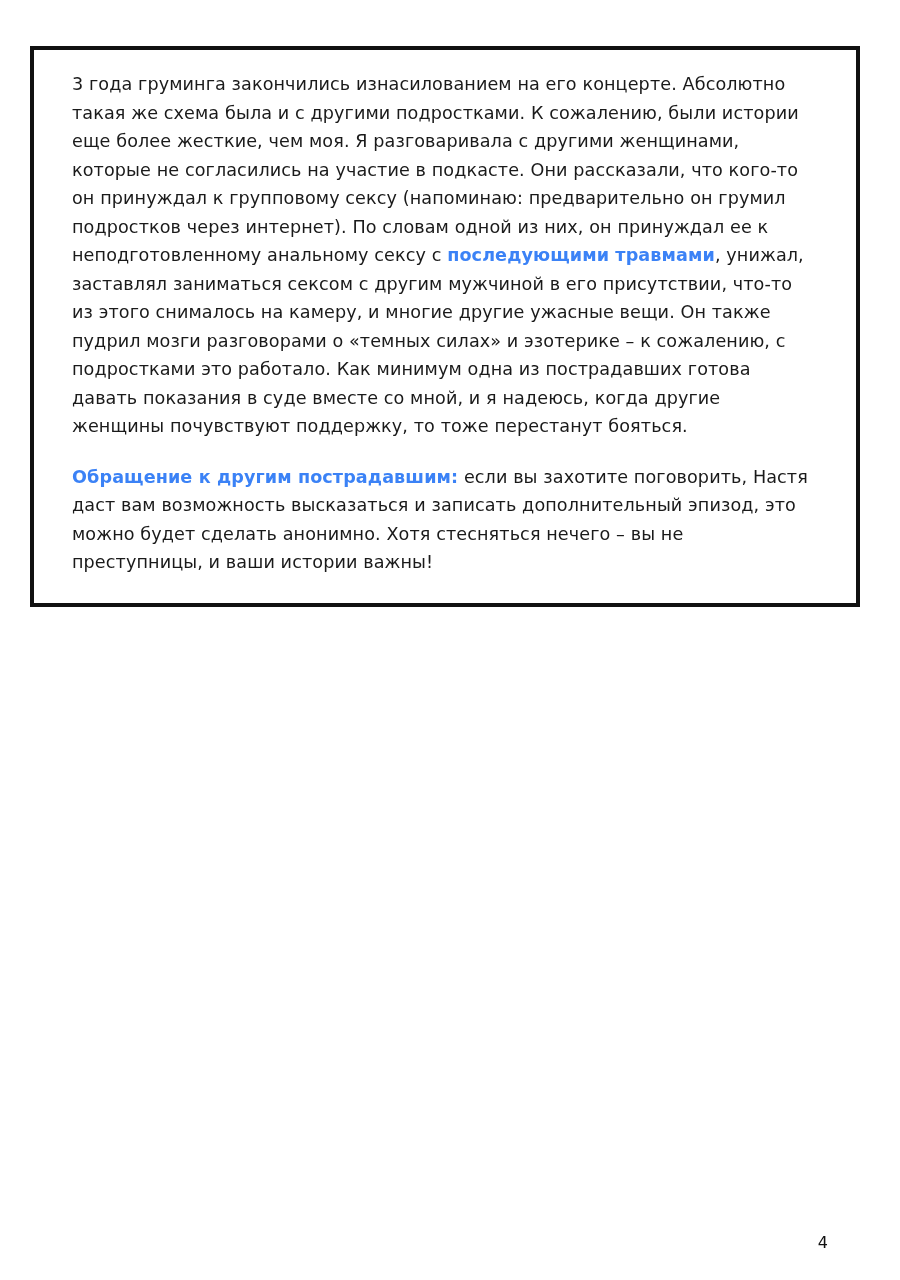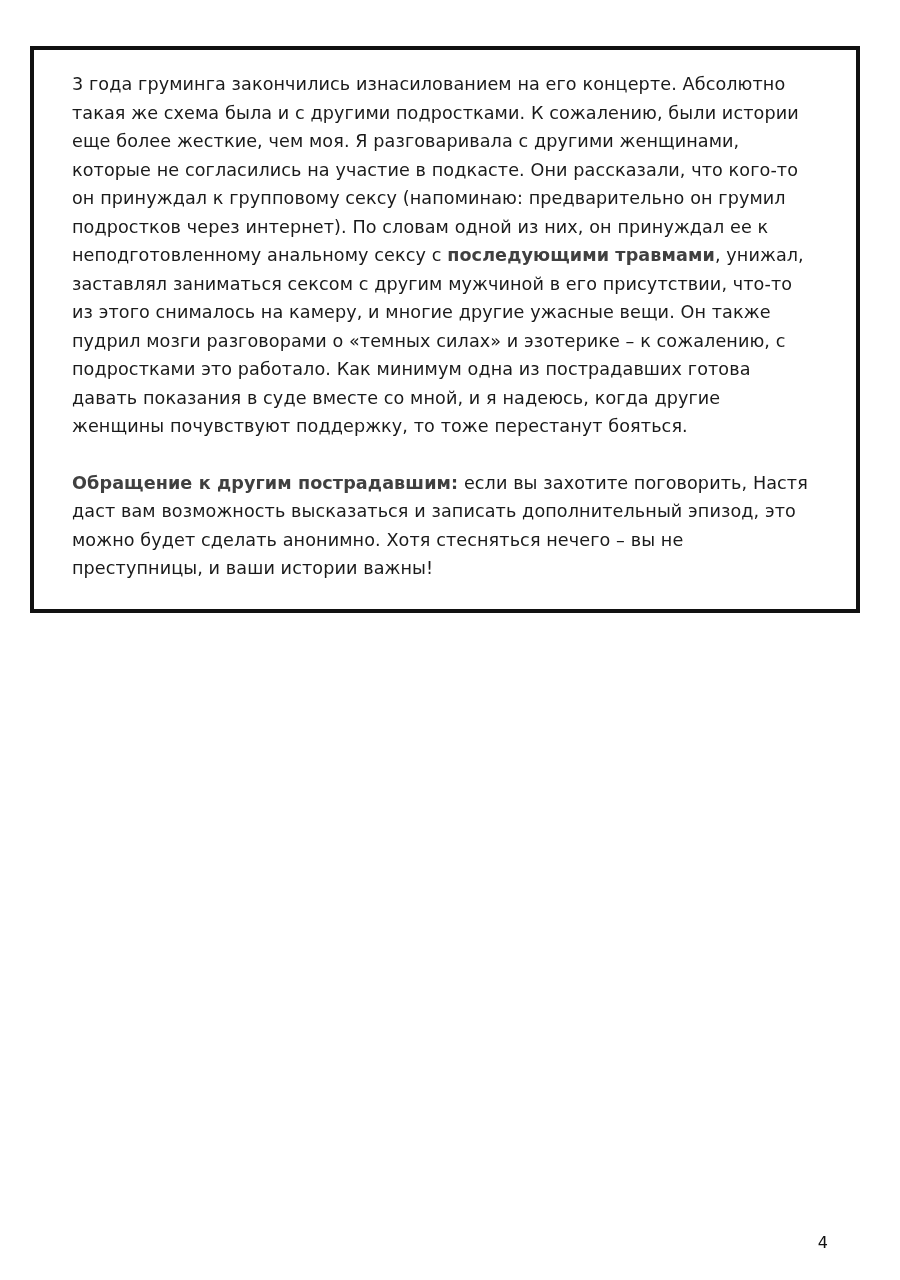--- a/index.html
+++ b/index.html
@@ -33,25 +33,25 @@
   }
   .para {
     font-size: 17.6px;
     line-height: 1.62;
     color: #1a1a1a;
     margin: 0;
     text-align: left;
     letter-spacing: 0.1px;
   }
   .para + .para {
-    margin-top: 28px;
+    margin-top: 22px;
   }
   .bold {
     font-weight: bold;
-    color: #404040;
+    color: #3b82f6;
   }
   .page-number {
     position: absolute;
     right: 72px;
     bottom: 28px;
     font-size: 16px;
     color: #111111;
   }
 </style>
 </head>

